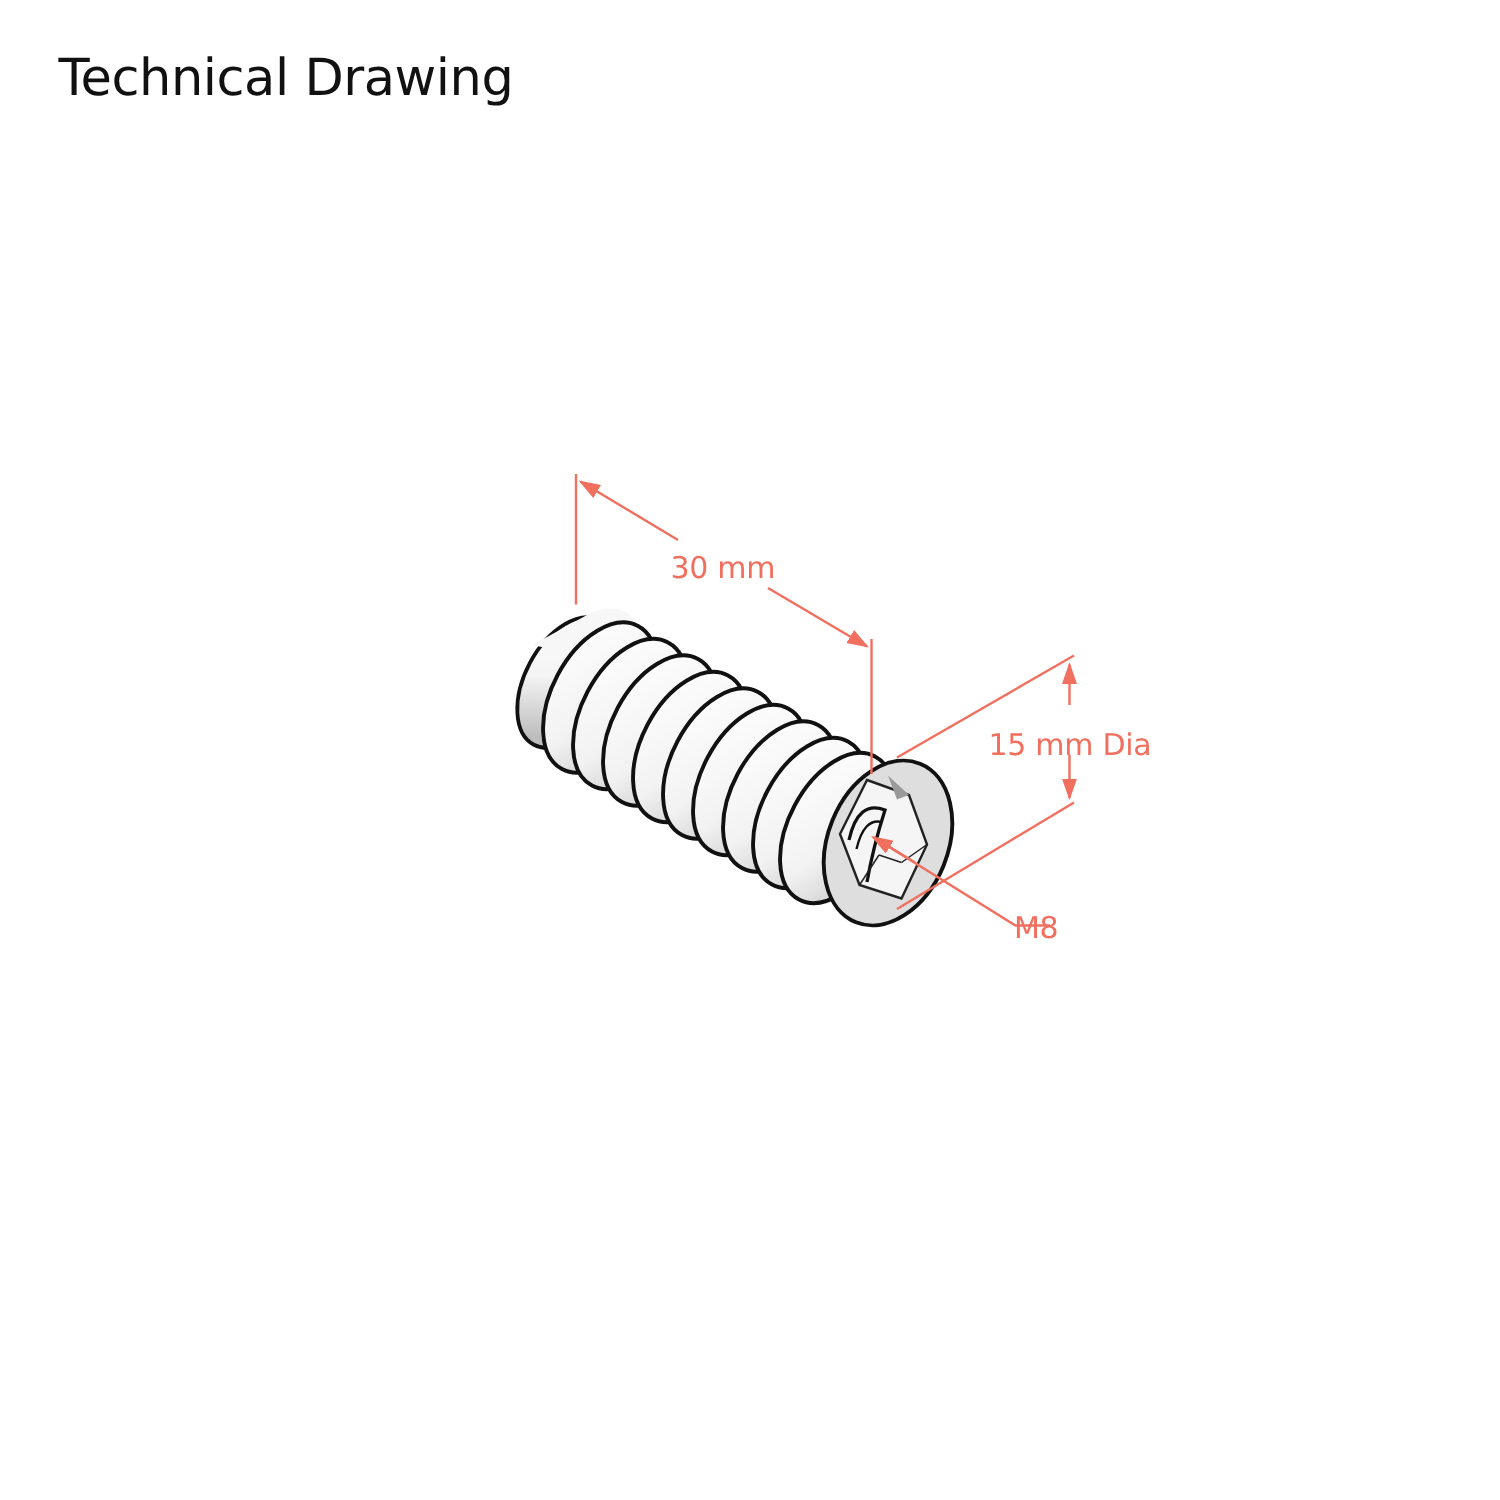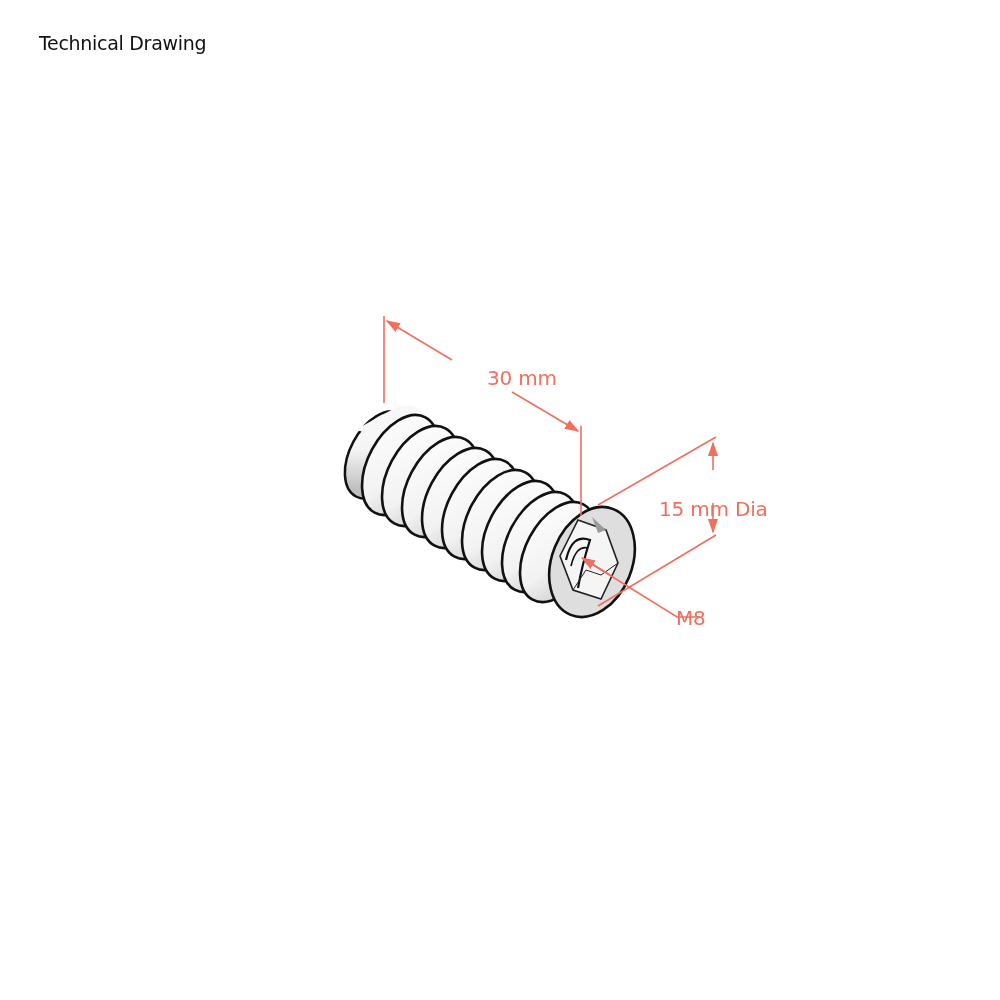--- a/index.html
+++ b/index.html
@@ -11,21 +11,21 @@
       width: 1000px;
       height: 1000px;
       position: relative;
       overflow: hidden;
       font-family: "DejaVu Sans", sans-serif;
     }
     .title {
       position: absolute;
       left: 39px;
       top: 32px;
-      font-size: 19px;
+      font-size: 34px;
       color: #111111;
       font-family: "DejaVu Sans", sans-serif;
       letter-spacing: -0.3px;
       white-space: nowrap;
     }
     .drawing {
       position: absolute;
       left: 0;
       top: 0;
       width: 1000px;
@@ -104,15 +104,15 @@
     <line x1="598" y1="606" x2="716" y2="535"></line>
 
     <line x1="713" y1="470" x2="713" y2="443" marker-end="url(#arrow)"></line>
     <line x1="713" y1="503" x2="713" y2="532" marker-end="url(#arrow)"></line>
 
     <polyline points="700,617 677,617 587,561"></polyline>
     <line x1="610" y1="575" x2="582" y2="558" marker-end="url(#arrow)"></line>
   </g>
 </svg>
 
-<div class="dim-label" style="left:447px; top:366px;margin-left:40px;">30 mm</div>
-<div class="dim-label" style="left:659px; top:497px;">15 mm Dia</div>
+<div class="dim-label" style="left:447px; top:366px;">30 mm</div>
+<div class="dim-label" style="left:659px; top:484px;">15 mm Dia</div>
 <div class="dim-label" style="left:676px; top:606px;">M8</div>
 
 </body></html>

